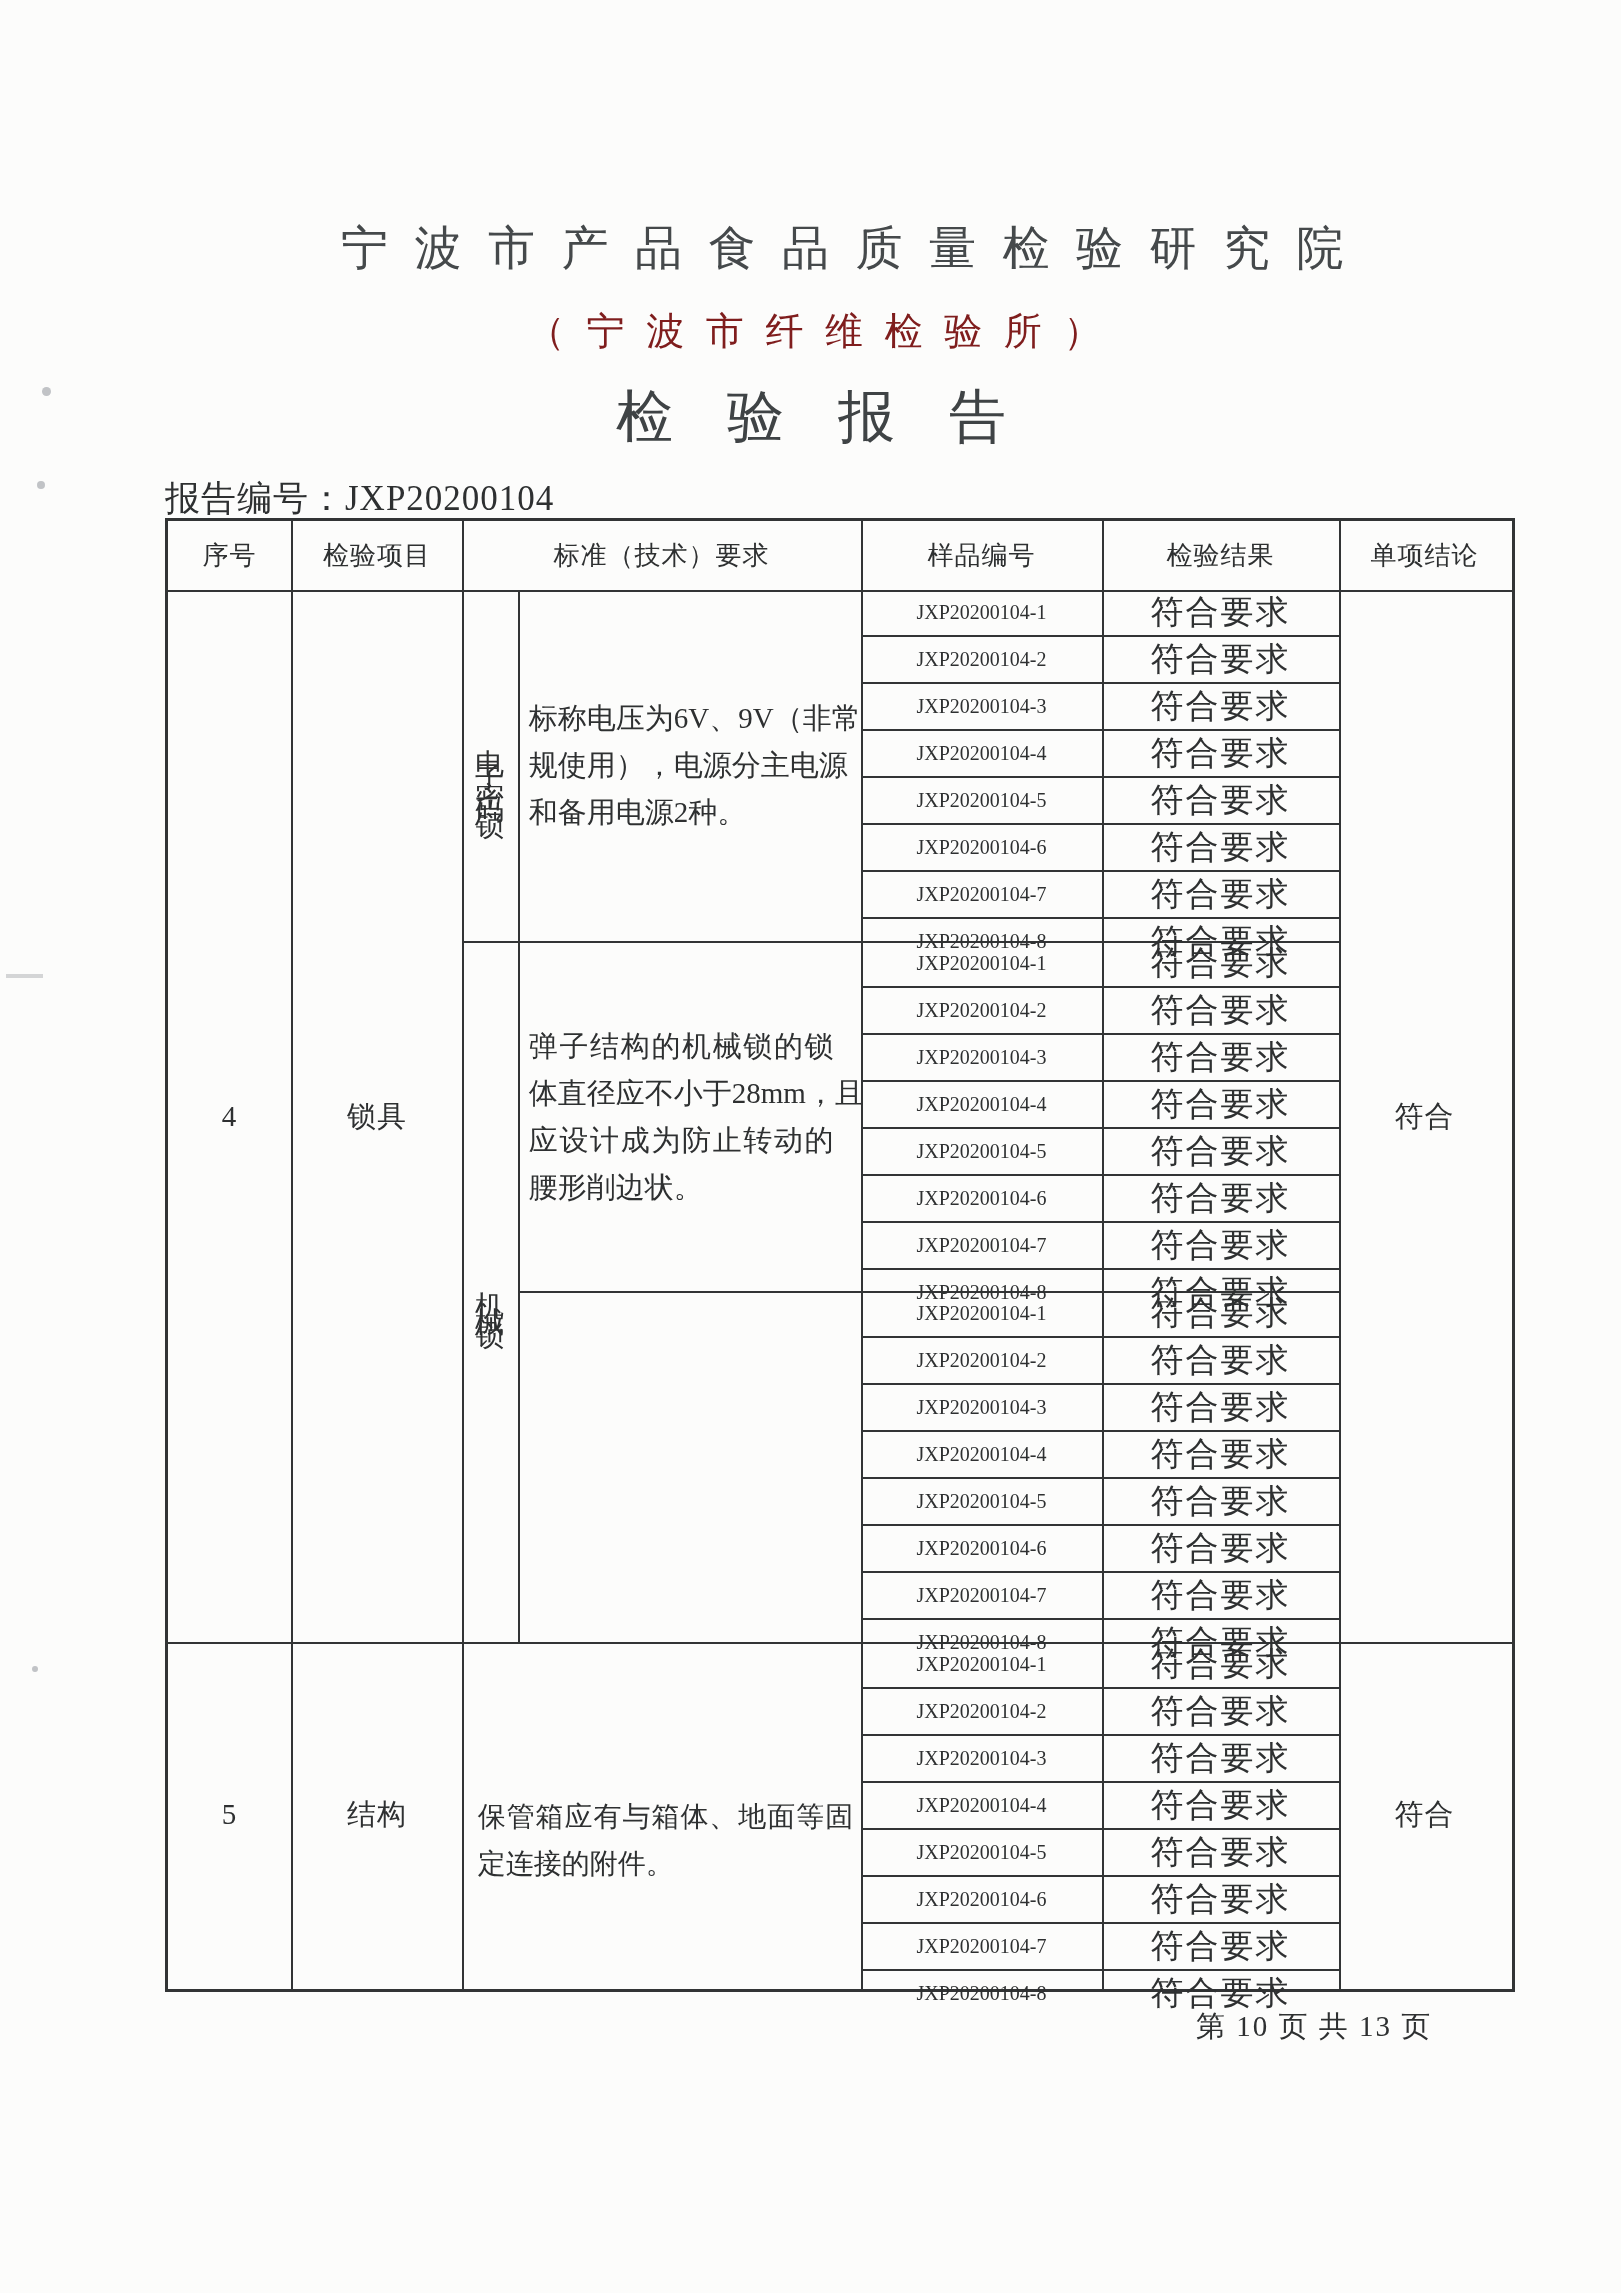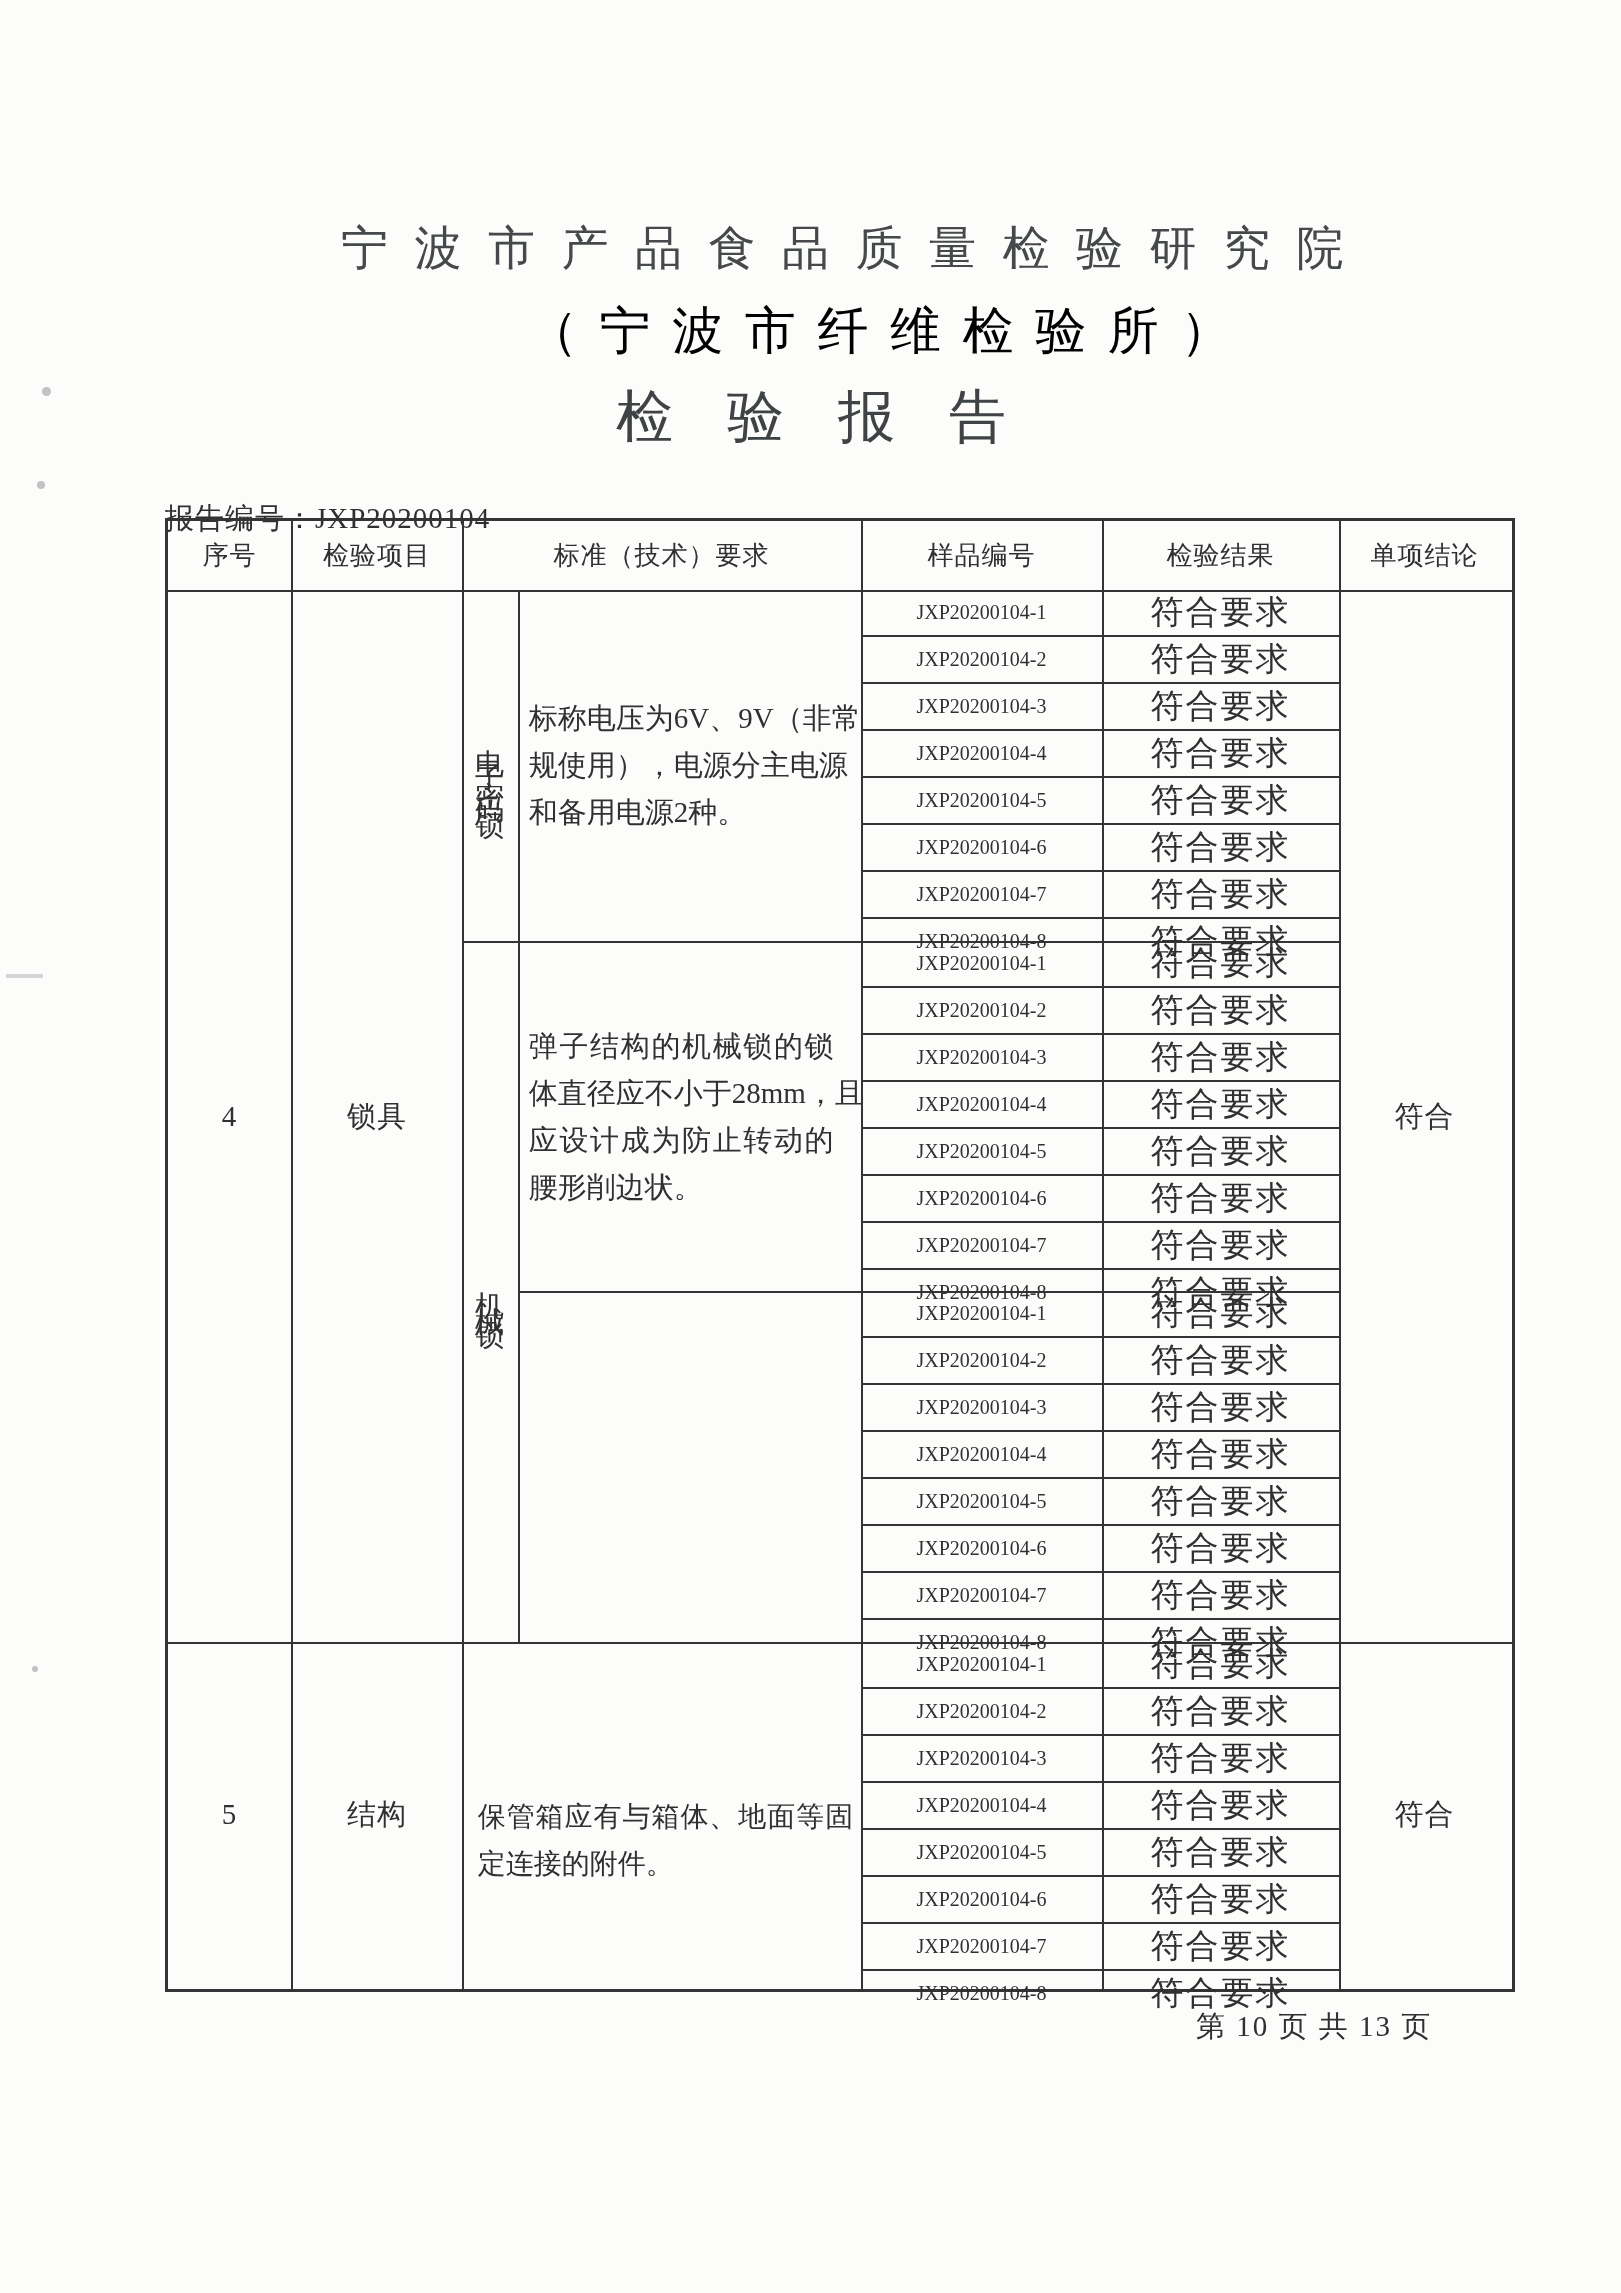--- a/index.html
+++ b/index.html
@@ -7,24 +7,24 @@
     width:1621px;height:2294px;
     background:#fcfcfb;
     font-family:"Liberation Serif","DejaVu Serif","DejaVu Sans",serif;
     color:#2e3031;
   }
   .page{position:relative;width:1621px;height:2294px;overflow:hidden}
   .abs{position:absolute}
 
   
   .t1{left:341px;top:222px;font-size:47px;line-height:53px;letter-spacing:26.5px;color:#45494b;white-space:nowrap}
-  .t2{left:527px;top:307px;font-size:51px;line-height:49px;letter-spacing:21.6px;color:#000000;white-space:nowrap}
+  .t2{left:527px;top:307px;font-size:38px;line-height:49px;letter-spacing:21.6px;color:#7f1d1d;white-space:nowrap}
   .t3{left:616px;top:384px;font-size:57px;line-height:65px;letter-spacing:54px;color:#3f4345;white-space:nowrap}
 
-  .repno{left:165px;top:502px;font-size:29px;line-height:33px;letter-spacing:1px;white-space:nowrap}
+  .repno{left:165px;top:482px;font-size:35px;line-height:33px;letter-spacing:1px;white-space:nowrap}
 
   
   .tbl{left:165px;top:518px;width:1350px;height:1474px;border:3.9px solid #323435;box-sizing:border-box}
   .vl,.hl{position:absolute;background:#323435}
   .vl{width:2px}
   .hl{height:2px}
 
   .cell{position:absolute;display:flex;align-items:center;justify-content:center;font-size:29px;letter-spacing:1px;text-align:center}
   .hdr{font-size:26px}
 

